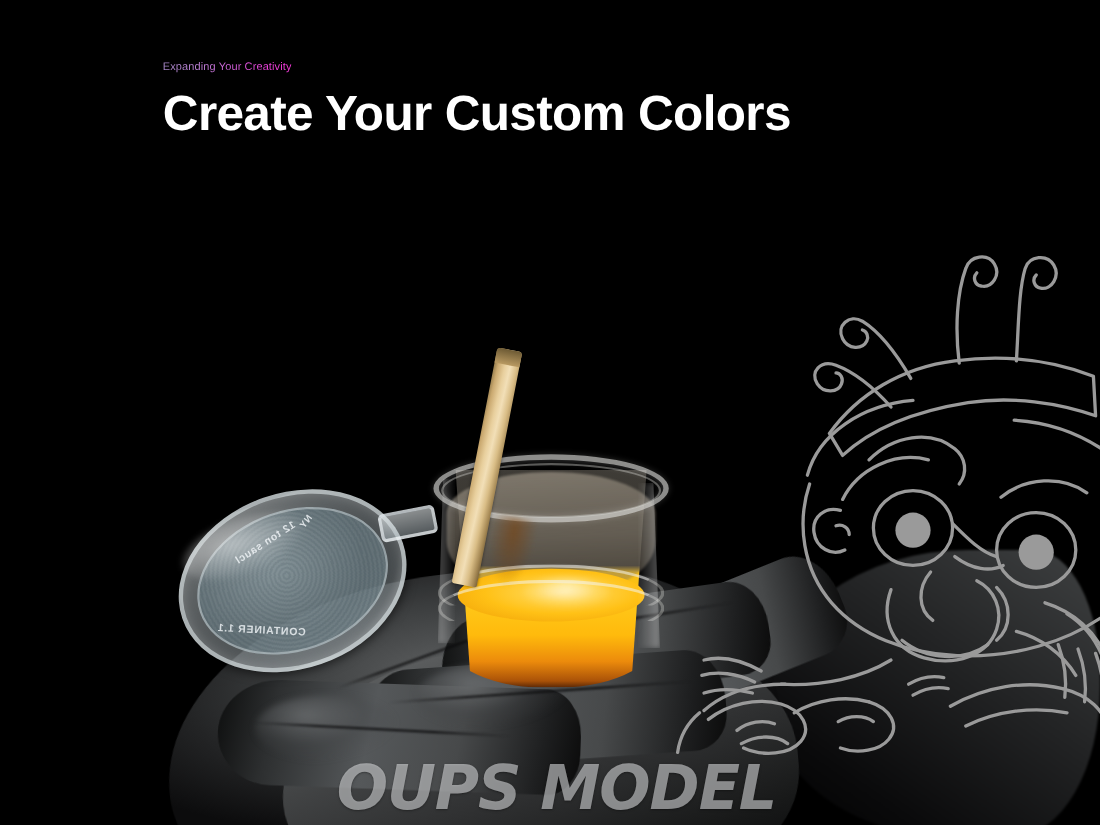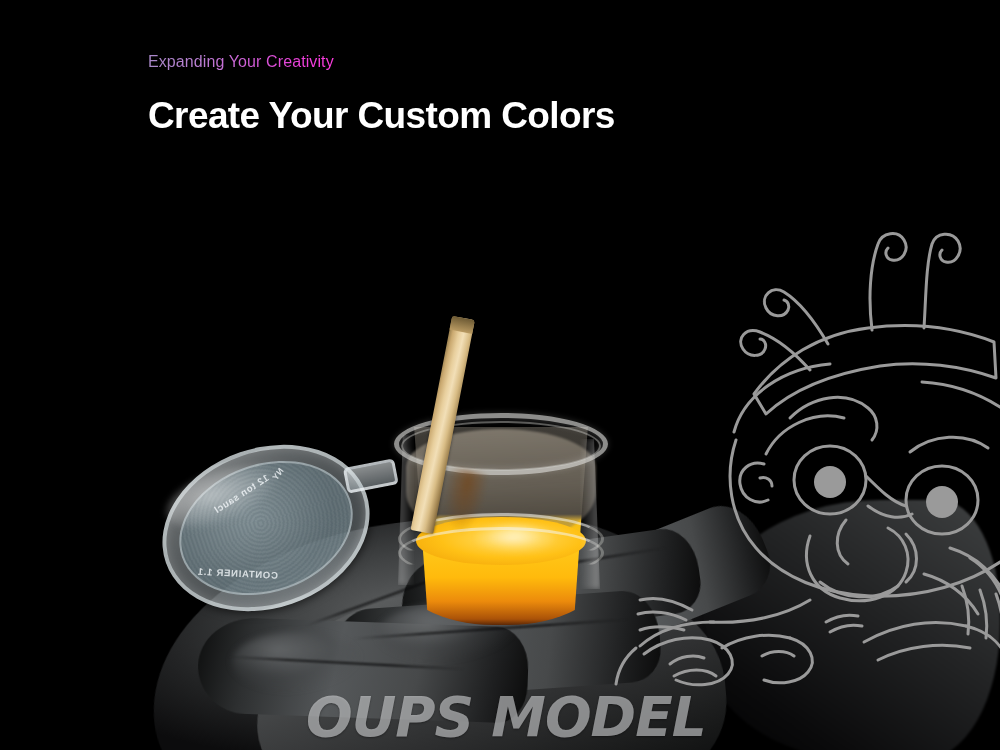--- a/index.html
+++ b/index.html
@@ -11,30 +11,30 @@
   }
   #stage {
     position:relative; width:1000px; height:750px;
     background:#000000; overflow:hidden;
   }
 
   
   .text-block { position:absolute; left:148px; top:52px; width:712px; }
 
   .eyebrow {
-    font-size:16px; font-weight:400; letter-spacing:.1px;
+    font-size:10px; font-weight:400; letter-spacing:.1px;
     line-height:19px; white-space:nowrap;
     background-image:linear-gradient(90deg,#a888c8 0%,#bb7fd4 28%,#d45ad8 58%,#ee3fdc 82%,#ff3ce0 100%);
     -webkit-background-clip:text; background-clip:text;
     color:transparent; -webkit-text-fill-color:transparent;
     width:max-content;
   }
   .headline {
-    margin-top:22px;
-    font-size:37px; font-weight:700; color:#ffffff;
+    margin-top:9px;
+    font-size:45px; font-weight:700; color:#ffffff;
     letter-spacing:-0.6px; line-height:45px; white-space:nowrap;
   }
   .body-copy {
     margin-top:11px; width:702px;
     font-size:16.6px; font-weight:400; color:#e9e9e9;
     line-height:24.5px; letter-spacing:-0.05px;
   }
 
   
   .glove-wrap { position:absolute; inset:0; }

